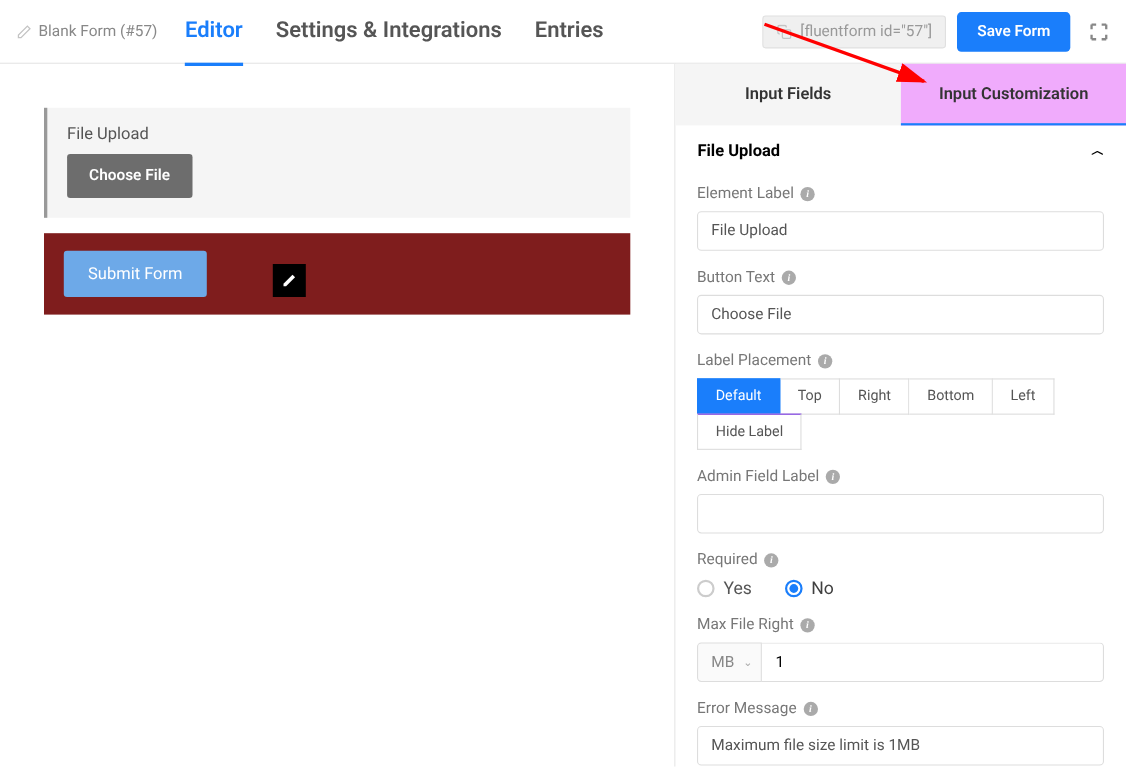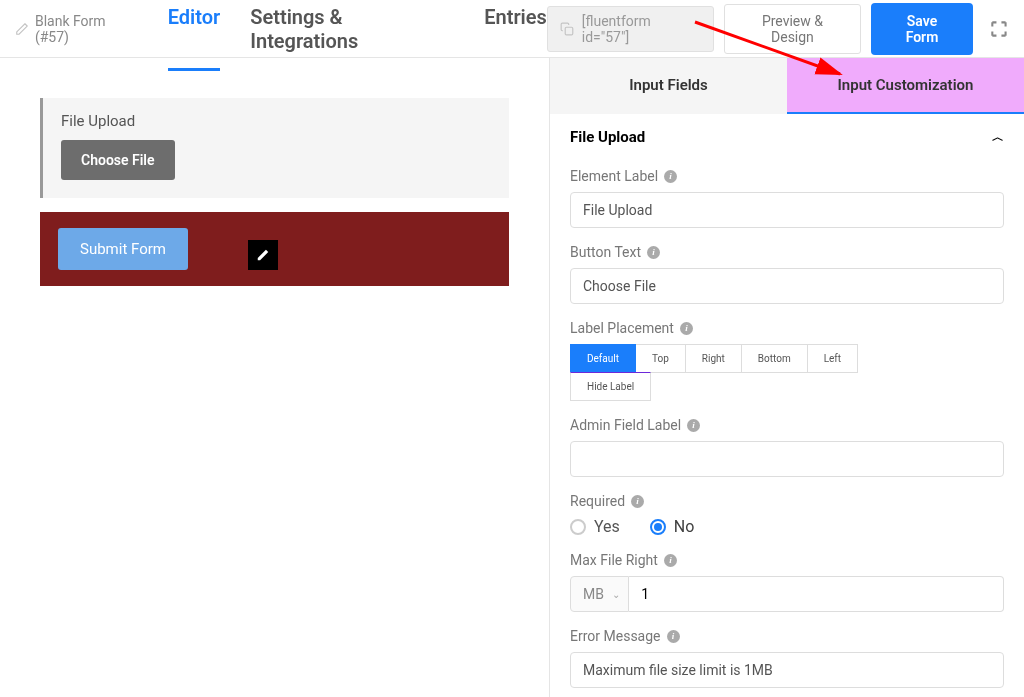--- a/index.html
+++ b/index.html
@@ -20,33 +20,33 @@
     
     .main { display: flex; height: 639px; }
     .canvas { flex: 1; padding: 40px; }
     .form-preview { background: #f5f5f5; border-left: 3px solid #999; padding: 14px 18px 18px; margin-bottom: 14px; }
     .field-label { color: #555; font-size: 15px; margin-bottom: 10px; }
     .choose-btn { background: #6d6d6d; color: #fff; border: none; padding: 12px 20px; font-size: 14px; font-weight: 600; border-radius: 3px; cursor: pointer; }
     .submit-row { background: #7f1d1d; padding: 16px 18px; display: flex; align-items: flex-end; gap: 60px; }
     .submit-btn { background: #6da9e8; color: #fff; border: none; padding: 12px 22px; font-size: 15px; border-radius: 3px; cursor: pointer; }
     .edit-box { background: #000; color: #fff; width: 30px; height: 30px; display: flex; align-items: center; justify-content: center; cursor: pointer; }
     
-    .sidebar { width: 475px; border-left: 1px solid #e5e5e5; display: flex; flex-direction: column; }
+    .sidebar { width: 411px; border-left: 1px solid #e5e5e5; display: flex; flex-direction: column; }
     .side-tabs { display: flex; background: #f5f5f5; }
     .side-tab { flex: 1; text-align: center; padding: 18px 10px; font-size: 15px; font-weight: 600; color: #333; cursor: pointer; }
     .side-tab.active { background: #f0abfc; border-bottom: 2px solid #1a7efb; }
     .accordion-head { padding: 14px 20px; font-weight: 700; font-size: 15px; display: flex; justify-content: space-between; align-items: center; cursor: pointer; }
     .chev { font-size: 12px; }
     .panel-body { padding: 8px 20px 20px; overflow-y: auto; flex: 1; }
     .fgroup { margin-bottom: 16px; }
     .flabel { color: #777; font-size: 14px; margin-bottom: 8px; display: flex; align-items: center; gap: 6px; }
     .info-ico { width: 13px; height: 13px; background: #aaa; border-radius: 50%; display: inline-flex; align-items: center; justify-content: center; color: #fff; font-size: 9px; font-weight: bold; font-style: italic; font-family: serif; }
     .finput { width: 100%; border: 1px solid #ddd; border-radius: 4px; padding: 9px 12px; font-size: 14px; color: #555; }
     .btn-grp { display: flex; flex-wrap: wrap; }
-    .seg-btn { border: 1px solid #ddd; background: #fff; padding: 8px 16px; font-size: 10px; color: #555; cursor: pointer; }
+    .seg-btn { border: 1px solid #ddd; background: #fff; padding: 8px 16px; font-size: 13px; color: #555; cursor: pointer; }
     .seg-btn + .seg-btn { border-left: none; }
     .seg-btn.on { background: #1a7efb; color: #fff; border-color: #1a7efb; }
     .seg-btn.hide-lbl { margin-top: -1px; border-top: 1px solid #6d28d9; }
     .radio-row { display: flex; gap: 30px; align-items: center; }
     .radio-opt { display: flex; align-items: center; gap: 8px; cursor: pointer; }
     .radio-c { width: 16px; height: 16px; border-radius: 50%; border: 2px solid #ccc; display: flex; align-items: center; justify-content: center; }
     .radio-c.sel { border-color: #1a7efb; }
     .radio-c.sel::after { content: ''; width: 8px; height: 8px; background: #1a7efb; border-radius: 50%; }
     .radio-txt { font-size: 16px; color: #555; }
     .radio-txt.blue { color: #404040; }
@@ -73,21 +73,20 @@
     <div class="tab">Entries</div>
   </div>
   <div class="topbar-right">
     <div class="shortcode-box">
       <svg class="copy-ico" viewBox="0 0 24 24" fill="none" stroke="#999" stroke-width="2">
           <rect x="9" y="9" width="13" height="13" rx="2"></rect>
           <path d="M5 15H4a2 2 0 01-2-2V4a2 2 0 012-2h9a2 2 0 012 2v1"></path>
         </svg>
       <span>[fluentform id="57"]</span>
     </div>
-    <button class="btn-preview">Preview &amp; Design</button>
     <button class="btn-save">Save Form</button>
     <svg class="fullscreen-ico" viewBox="0 0 24 24" fill="none" stroke="#555" stroke-width="2.5">
         <path d="M4 4h5M4 4v5M20 4h-5M20 4v5M4 20h5M4 20v-5M20 20h-5M20 20v-5"></path>
       </svg>
   </div>
 </div>
 
 <div class="main">
   <div class="canvas">
     <div class="form-preview">

